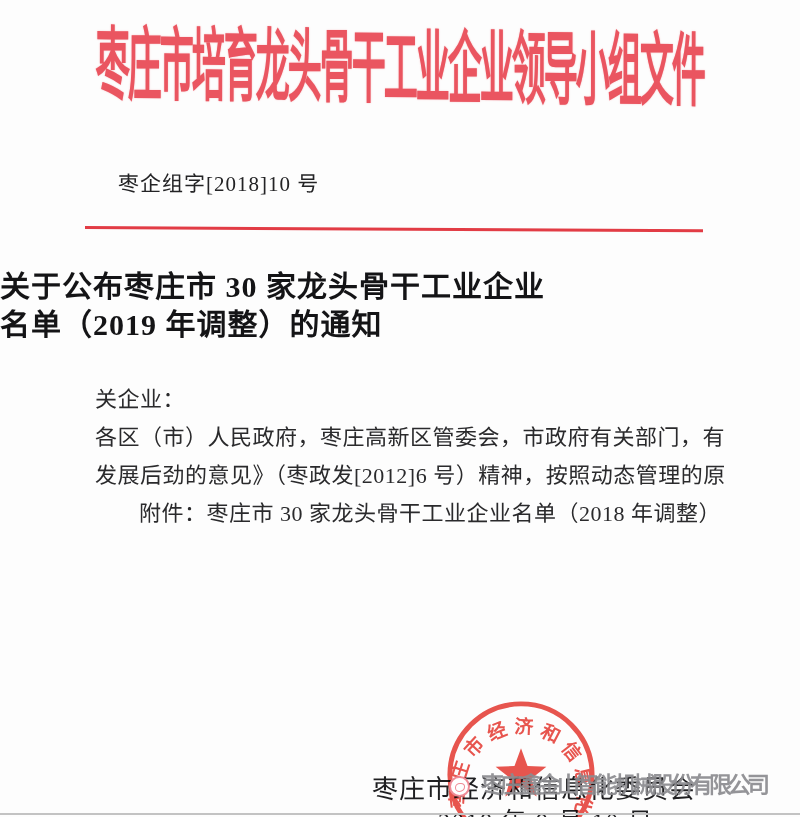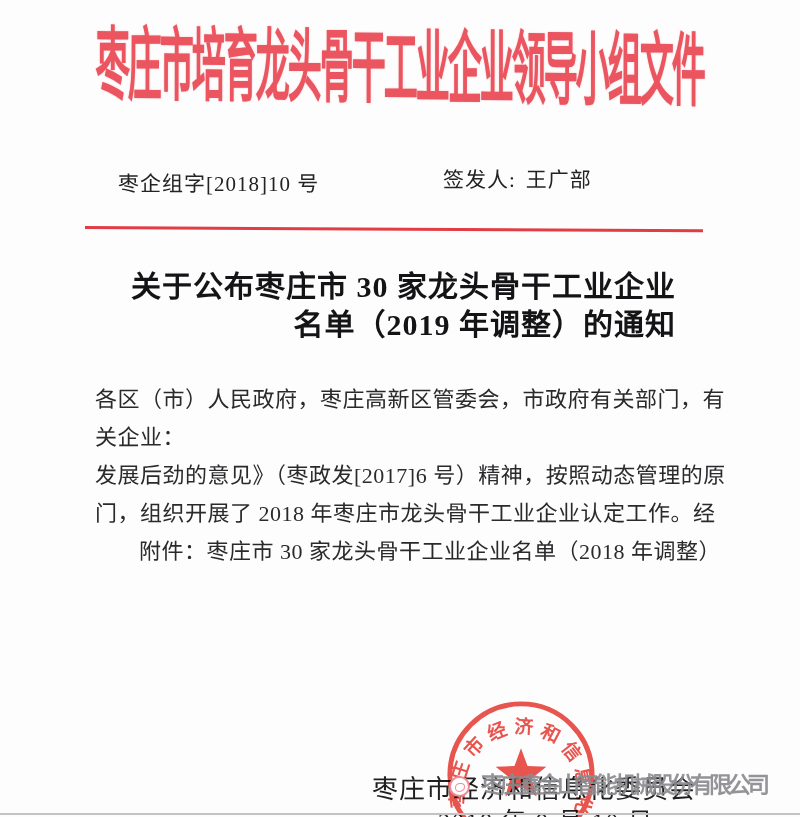--- a/index.html
+++ b/index.html
@@ -36,21 +36,21 @@
   
   .red-line{
     position:absolute;left:85px;top:226px;width:618px;height:3px;
     background:#e23c45;
     transform:rotate(0.3deg);
     transform-origin:left center;
   }
   
   .doc-title{
     position:absolute;top:268px;left:0;width:676px;
-    text-align:right;
+    text-align:left;
     font-size:30px;font-weight:bold;
     line-height:38px;
     color:#141416;
     letter-spacing:1px;
   }
   
   .body-text{
     position:absolute;top:381px;left:95px;width:618px;
     font-size:22px;line-height:38px;
     letter-spacing:0.5px;
@@ -98,37 +98,33 @@
 <body>
 
 <div class="page">
 
   <div class="masthead">
     <span class="masthead-title">枣庄市培育龙头骨干工业企业领导小组文件</span>
   </div>
 
   <div class="meta-row">
     <span class="doc-number">枣企组字[2018]10 号</span>
-    <span class="issuer">
-      <span>签发人:</span><span class="issuer-name">王广部</span>
-    </span>
   </div>
 
   <div class="red-line"></div>
 
   <div class="doc-title">
     <div>关于公布枣庄市 30 家龙头骨干工业企业</div>
     <div>名单（2019 年调整）的通知</div>
   </div>
 
   <div class="body-text">
+    <div class="body-line">关企业：</div>
     <div class="body-line">各区（市）人民政府，枣庄高新区管委会，市政府有关部门，有</div>
-    <div class="body-line">关企业：</div>
-    <div class="body-line">发展后劲的意见》（枣政发[2017]6 号）精神，按照动态管理的原</div>
-    <div class="body-line">门，组织开展了 2018 年枣庄市龙头骨干工业企业认定工作。经</div>
+    <div class="body-line">发展后劲的意见》（枣政发[2012]6 号）精神，按照动态管理的原</div>
     <div class="body-line indent">附件：枣庄市 30 家龙头骨干工业企业名单（2018 年调整）</div>
   </div>
 
   <div class="org-name">枣庄市经济和信息化委员会</div>
 
   <div class="issue-date">2018 年 9 月 10 日</div>
 
   <svg class="seal" viewBox="0 0 160 160">
     <circle cx="80" cy="80" r="72" fill="none" stroke="#e8463f" stroke-width="5"></circle>
     <polygon fill="#e8463f" points="80,53 86.6,70.9 105.7,71.7 90.7,83.5 95.9,101.8 80,91.3 64.1,101.8 69.3,83.5 54.3,71.7 73.4,70.9"></polygon>

